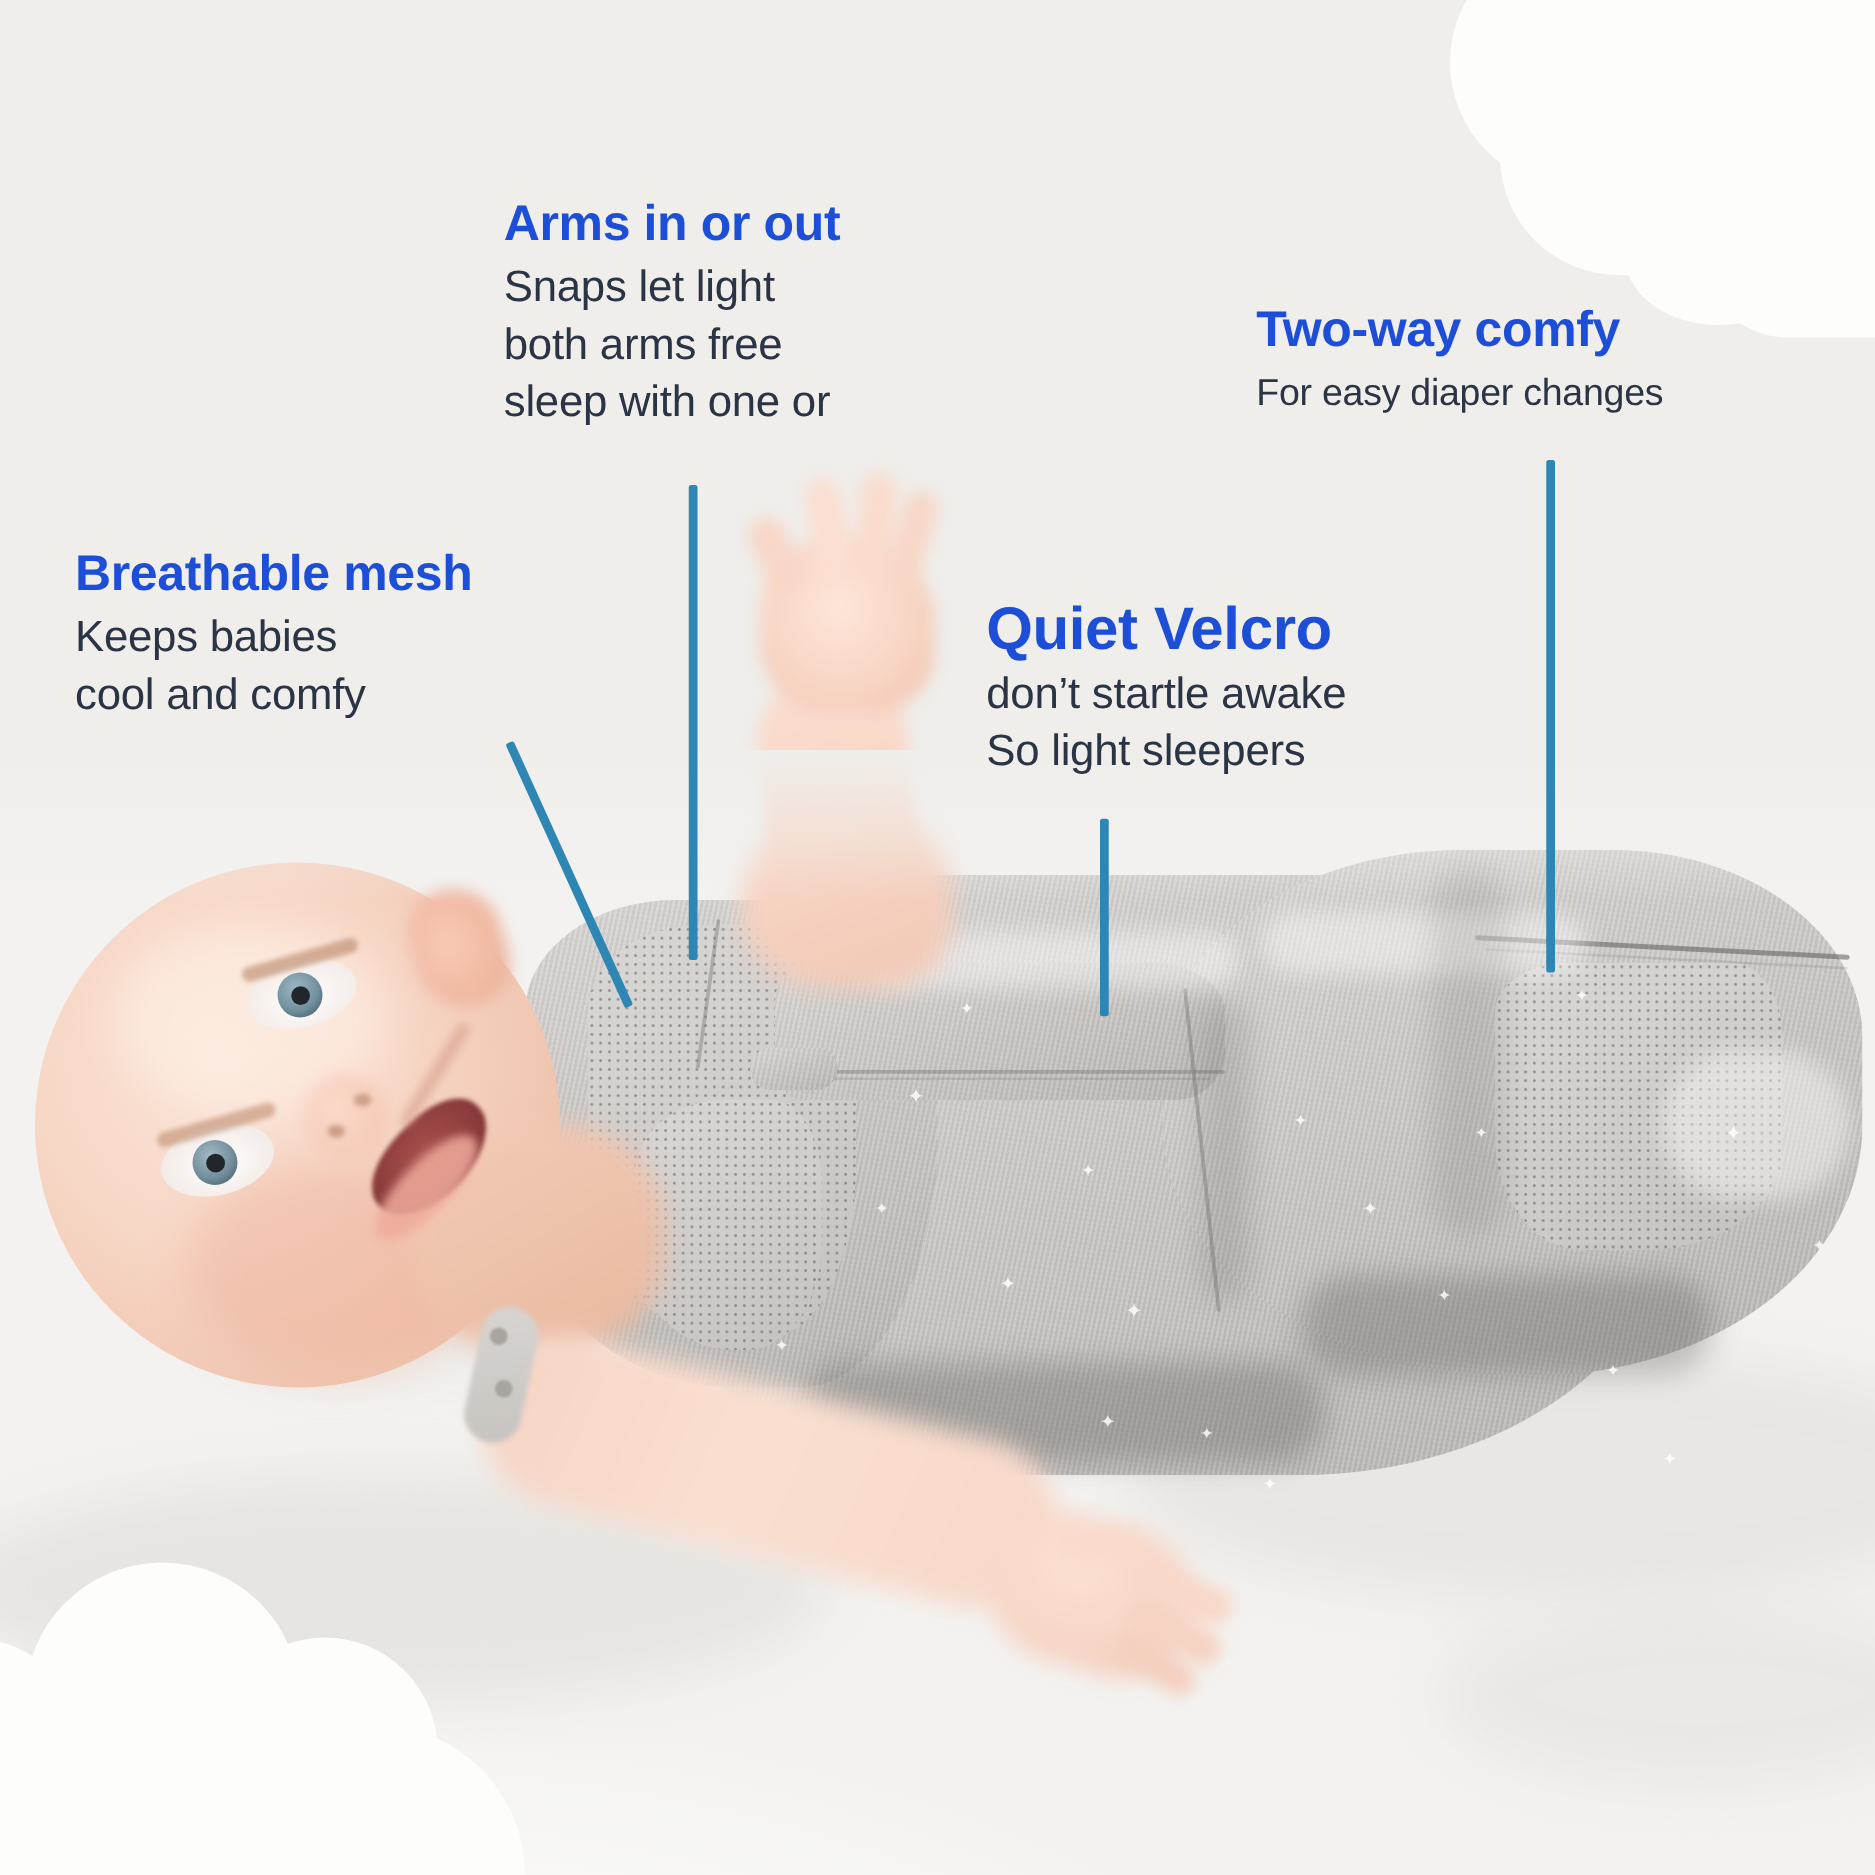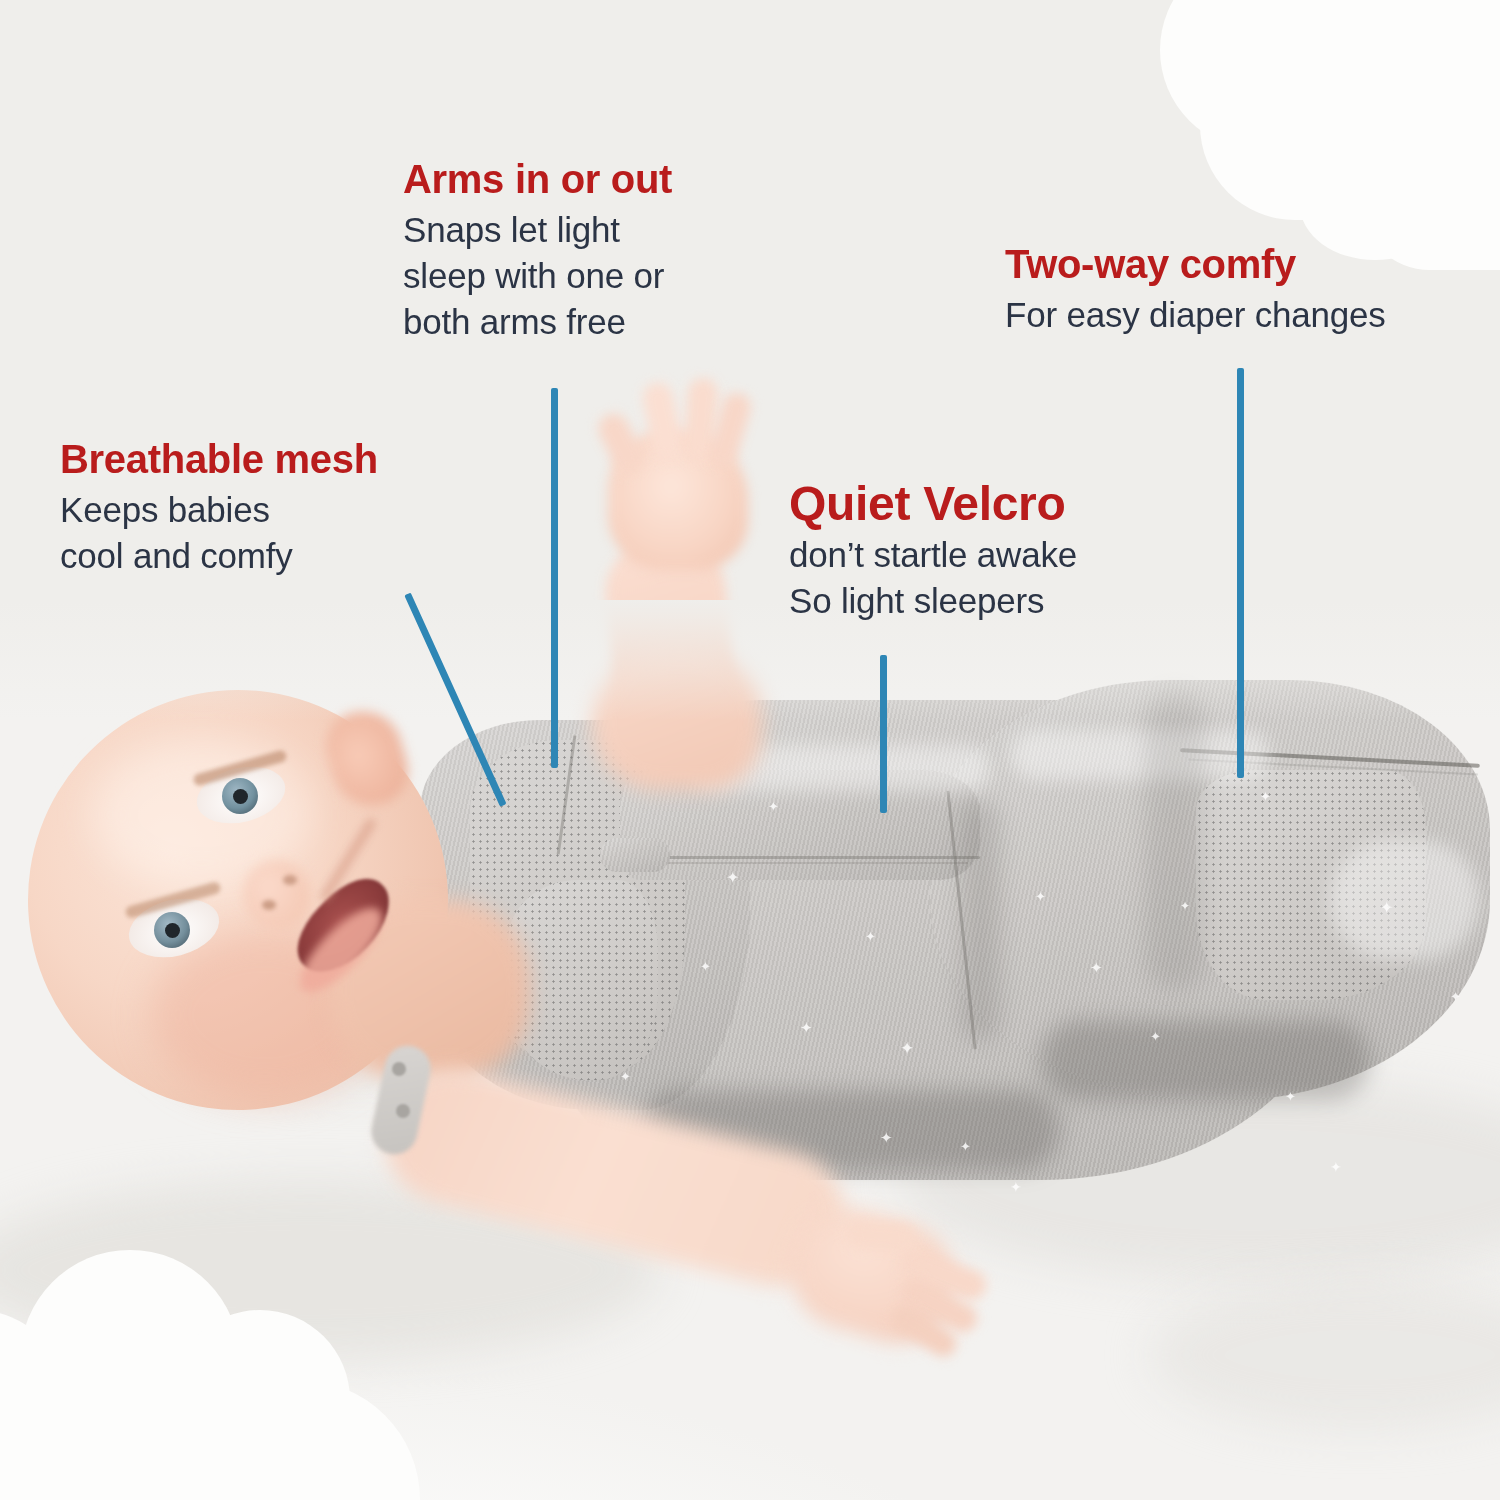--- a/index.html
+++ b/index.html
@@ -54,21 +54,21 @@
   .seam{position:absolute;background:rgba(120,116,112,.42);}
   .hl{position:absolute;background:rgba(255,255,255,.42);filter:blur(9px);}
   .shd{position:absolute;background:rgba(86,82,78,.30);filter:blur(11px);}
 
   .star{position:absolute;color:rgba(255,255,255,.82);font-size:13px;line-height:1;user-select:none;}
 
   
   .callout{position:absolute;}
   .c-title{
     font-weight:bold;
-    color:#b91c1c;
+    color:#1d4ed8;
     letter-spacing:-0.3px;
     white-space:nowrap;
     margin:0 0 4px 0;
   }
   .c-body{
     color:#2b3445;
     letter-spacing:-0.2px;
     margin:0;
   }
   .c-body div{white-space:nowrap;}
@@ -233,28 +233,28 @@
   <div class="leader" style="left:1237px;top:368px;width:7px;height:410px;"></div>
 
   <div class="leader" style="left:880px;top:655px;width:7px;height:158px;"></div>
 
   <div class="leader-diag" style="left:404px;top:594px;width:7px;height:232px;transform:rotate(-24.4deg);transform-origin:top center;"></div>
 
   <div class="callout" style="left:403px;top:155px;">
     <div class="c-title" style="font-size:40px;line-height:48px;">Arms in or out</div>
     <div class="c-body" style="font-size:35px;line-height:46px;">
       <div>Snaps let light</div>
+      <div>both arms free</div>
       <div>sleep with one or</div>
-      <div>both arms free</div>
     </div>
   </div>
 
   <div class="callout" style="left:1005px;top:240px;">
     <div class="c-title" style="font-size:40px;line-height:48px;">Two-way comfy</div>
-    <div class="c-body" style="font-size:35px;line-height:46px;">
+    <div class="c-body" style="font-size:30px;line-height:46px;">
       <div>For easy diaper changes</div>
     </div>
   </div>
 
   <div class="callout" style="left:60px;top:435px;">
     <div class="c-title" style="font-size:40px;line-height:48px;">Breathable mesh</div>
     <div class="c-body" style="font-size:35px;line-height:46px;">
       <div>Keeps babies</div>
       <div>cool and comfy</div>
     </div>

